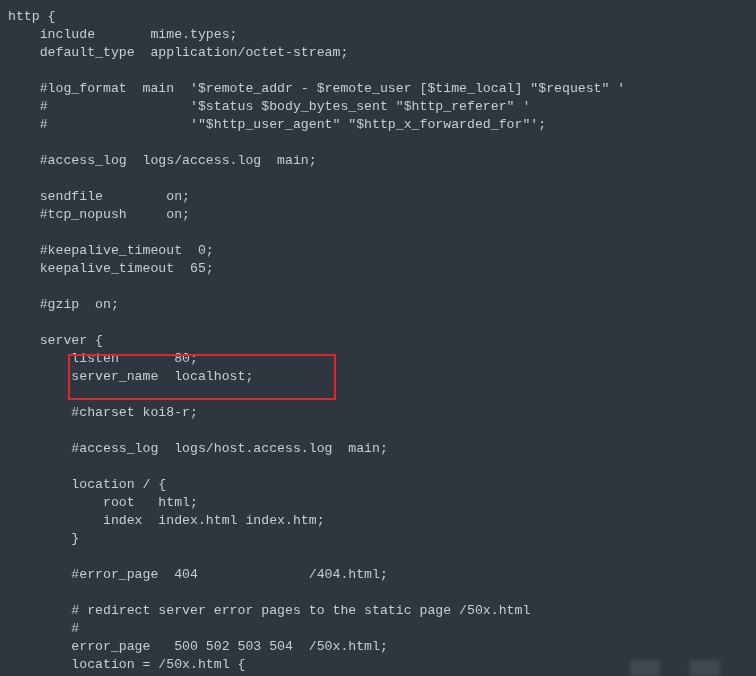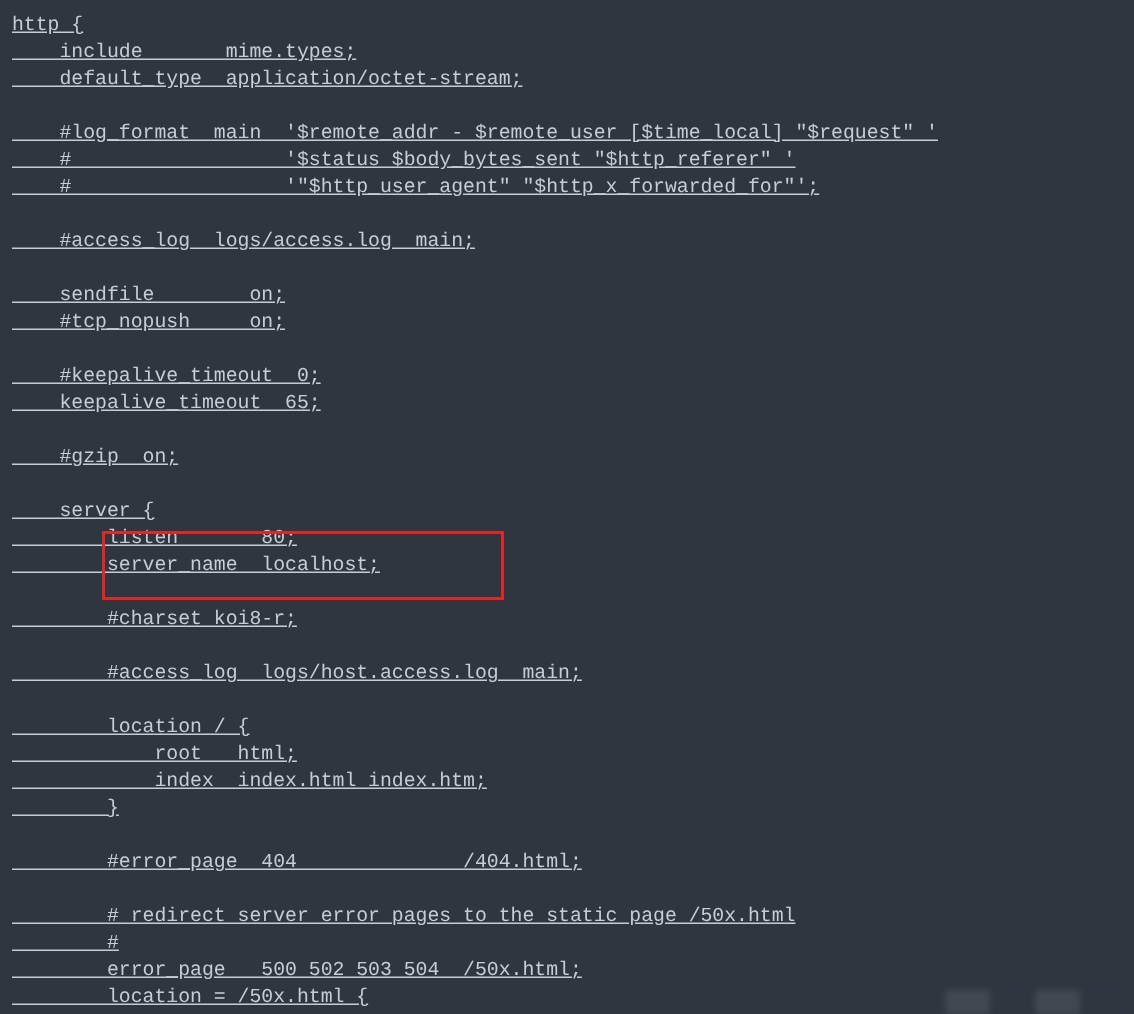--- a/index.html
+++ b/index.html
@@ -11,21 +11,21 @@
     font-family:Consolas,"Courier New",monospace;
     font-size:13.2px;
     color:#c8cdd4;
     line-height:1.36;
     position:relative;
   }
   .code-area{
     padding:8px 0 0 0;
     white-space:pre;
   }
-  .line{display:block; padding-left:8px; min-height:18px;text-decoration:underline;}
+  .line{display:block; padding-left:8px; min-height:18px;}
   .highlight-box{
     position:absolute;
     border:2px solid #e02626;
     left:68px;
     top:354px;
     width:264px;
     height:42px;
     pointer-events:none;
   }
   

